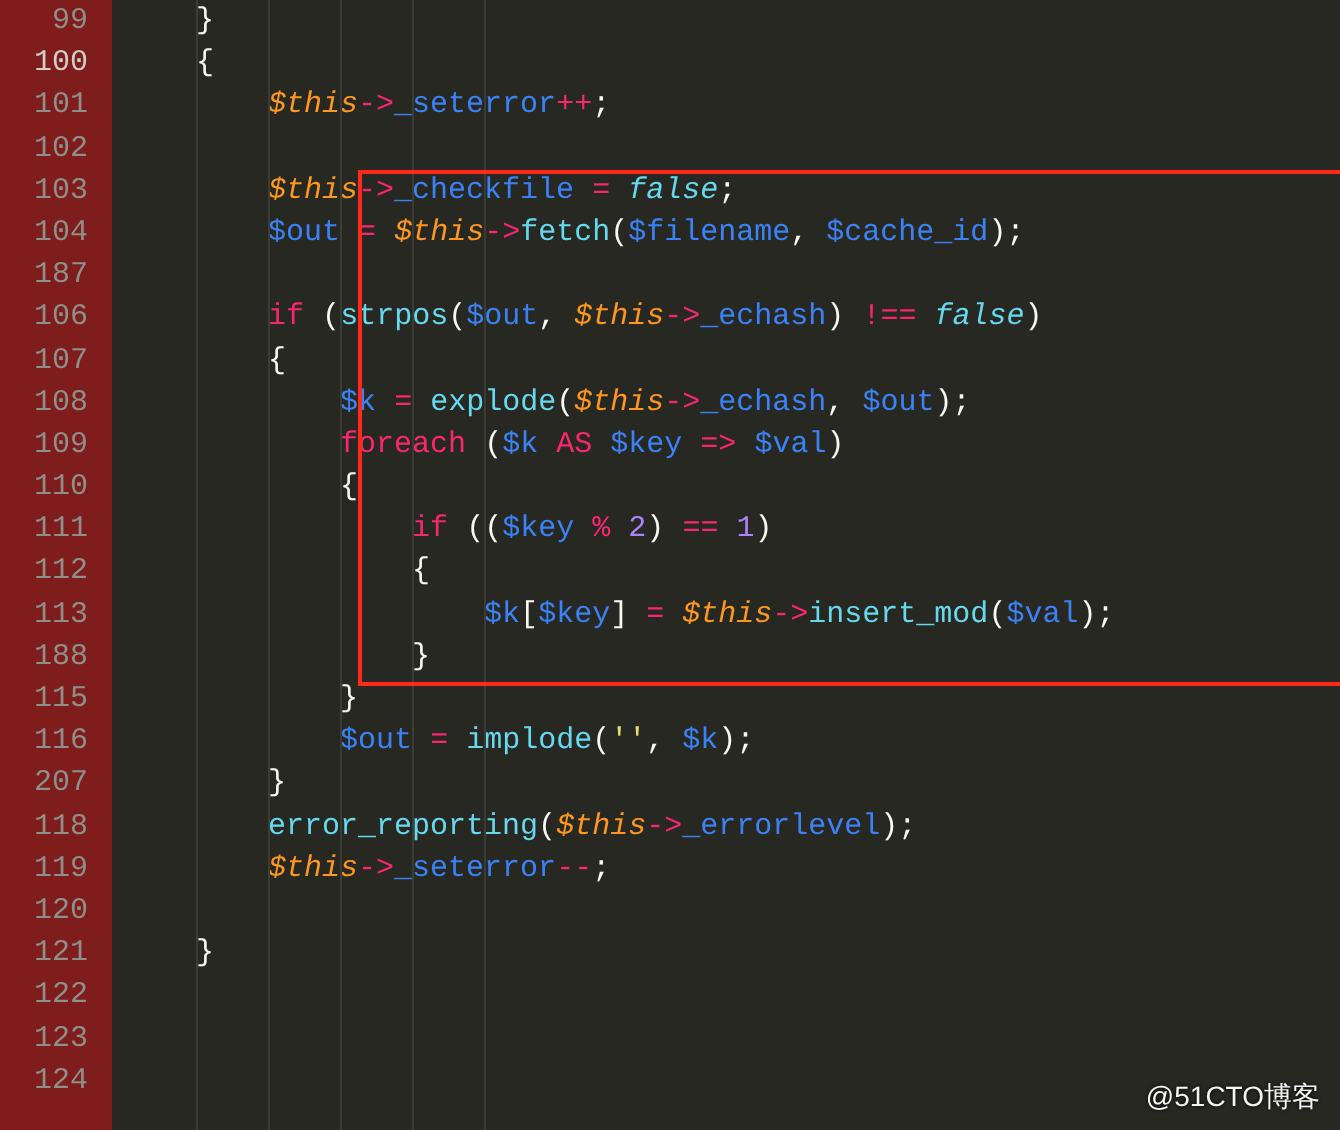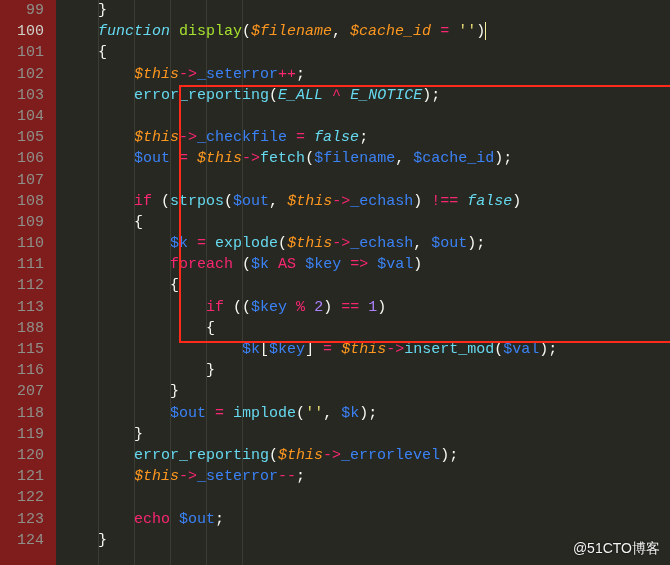--- a/index.html
+++ b/index.html
@@ -78,21 +78,21 @@
 <body>
 
 <div class="editor">
   <div class="gutter">
     <div class="ln">99</div>
     <div class="ln active">100</div>
     <div class="ln">101</div>
     <div class="ln">102</div>
     <div class="ln">103</div>
     <div class="ln">104</div>
-    <div class="ln">105</div>
+    <div class="ln">187</div>
     <div class="ln">106</div>
     <div class="ln">107</div>
     <div class="ln">108</div>
     <div class="ln">109</div>
     <div class="ln">110</div>
     <div class="ln">111</div>
     <div class="ln">112</div>
     <div class="ln">113</div>
     <div class="ln">188</div>
     <div class="ln">115</div>
@@ -109,27 +109,25 @@
 
   <div class="code">
     <div class="indent-guide" style="left:42px"></div>
     <div class="indent-guide" style="left:78px"></div>
     <div class="indent-guide" style="left:114px"></div>
     <div class="indent-guide" style="left:150px"></div>
     <div class="indent-guide" style="left:186px"></div>
 
     <div class="line">    <span class="c-punc">}</span></div>
 
-    <div class="line">    <span class="c-kw">function</span> <span class="c-fn">display</span><span class="c-punc">(</span><span class="c-var">$filename</span><span class="c-punc">, </span><span class="c-var">$cache_id</span> <span class="c-op">=</span> <span class="c-str">''</span><span class="c-punc">)</span><span class="cursor"></span></div>
 
     <div class="line">    <span class="c-punc">{</span></div>
 
     <div class="line">        <span class="c-var">$this</span><span class="c-op">-&gt;</span><span class="c-varp">_seterror</span><span class="c-op">++</span><span class="c-punc">;</span></div>
 
-    <div class="line">        <span class="c-call">error_reporting</span><span class="c-punc">(</span><span class="c-const">E_ALL</span> <span class="c-op">^</span> <span class="c-const">E_NOTICE</span><span class="c-punc">);</span></div>
 
     <div class="line"><span></span></div>
 
     <div class="line">        <span class="c-var">$this</span><span class="c-op">-&gt;</span><span class="c-varp">_checkfile</span> <span class="c-op">=</span> <span class="c-const">false</span><span class="c-punc">;</span></div>
 
     <div class="line">        <span class="c-varp">$out</span> <span class="c-op">=</span> <span class="c-var">$this</span><span class="c-op">-&gt;</span><span class="c-call">fetch</span><span class="c-punc">(</span><span class="c-varp">$filename</span><span class="c-punc">, </span><span class="c-varp">$cache_id</span><span class="c-punc">)</span><span class="c-punc">;</span></div>
 
     <div class="line"><span></span></div>
 
     <div class="line">        <span class="c-kw2">if</span> <span class="c-punc">(</span><span class="c-call">strpos</span><span class="c-punc">(</span><span class="c-varp">$out</span><span class="c-punc">, </span><span class="c-var">$this</span><span class="c-op">-&gt;</span><span class="c-varp">_echash</span><span class="c-punc">)</span> <span class="c-op">!==</span> <span class="c-const">false</span><span class="c-punc">)</span></div>
@@ -155,21 +153,20 @@
     <div class="line">            <span class="c-varp">$out</span> <span class="c-op">=</span> <span class="c-call">implode</span><span class="c-punc">(</span><span class="c-str">''</span><span class="c-punc">, </span><span class="c-varp">$k</span><span class="c-punc">)</span><span class="c-punc">;</span></div>
 
     <div class="line">        <span class="c-punc">}</span></div>
 
     <div class="line">        <span class="c-call">error_reporting</span><span class="c-punc">(</span><span class="c-var">$this</span><span class="c-op">-&gt;</span><span class="c-varp">_errorlevel</span><span class="c-punc">)</span><span class="c-punc">;</span></div>
 
     <div class="line">        <span class="c-var">$this</span><span class="c-op">-&gt;</span><span class="c-varp">_seterror</span><span class="c-op">--</span><span class="c-punc">;</span></div>
 
     <div class="line"><span></span></div>
 
-    <div class="line">        <span class="c-kw2">echo</span> <span class="c-varp">$out</span><span class="c-punc">;</span></div>
 
     <div class="line">    <span class="c-punc">}</span></div>
 
     <div class="hlbox" style="top:85px;left:123px;width:518px;height:258px;"></div>
   </div>
 </div>
 
 <div class="watermark">@51CTO博客</div>
 
 </body></html>

